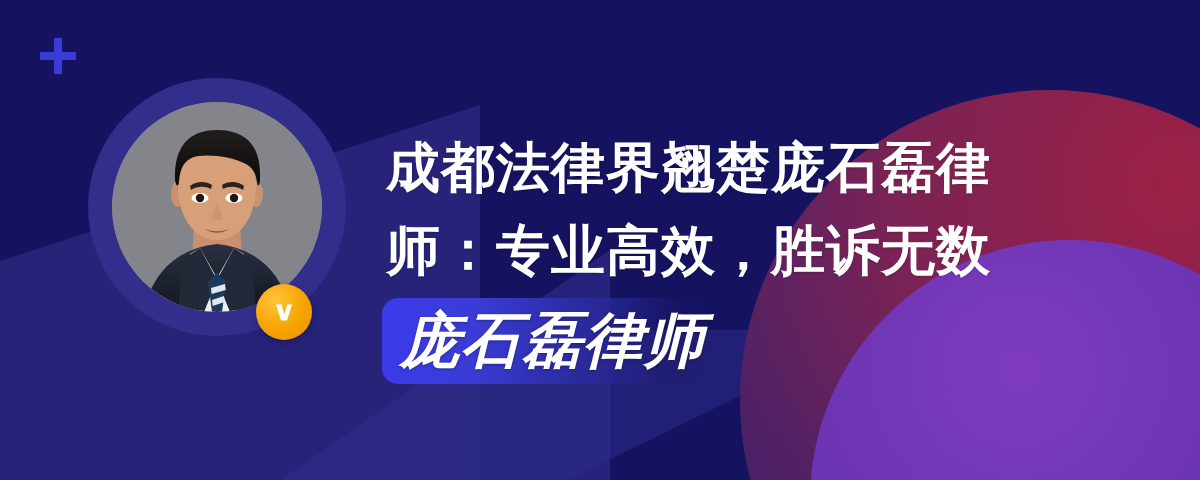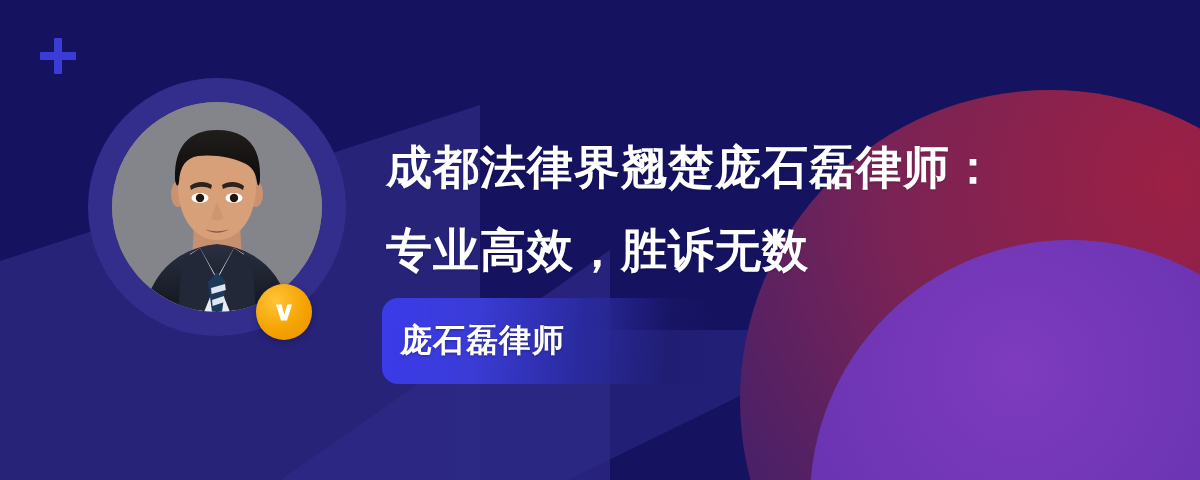--- a/index.html
+++ b/index.html
@@ -133,21 +133,21 @@
   }
   .verified-badge svg { display: block; }
 
   
   .headline {
     position: absolute;
     left: 386px;
     top: 126px;
     width: 640px;
     color: #ffffff;
-    font-size: 46px;
+    font-size: 54px;
     font-weight: bold;
     line-height: 83px;
     letter-spacing: 1px;
     white-space: pre-wrap;
     text-shadow: 0 1px 2px rgba(0,0,0,0.18);
   }
 
   
   .name-pill {
     position: absolute;
@@ -157,25 +157,26 @@
     min-width: 330px;
     border-radius: 16px;
     background: linear-gradient(95deg, #3b3bea 0%, #3a3cd6 28%, #2a2a9e 60%, rgba(28,26,110,0.35) 86%, rgba(21,18,96,0) 100%);
     display: flex;
     align-items: center;
     padding-left: 18px;
     box-sizing: border-box;
   }
   .name-pill-text {
     color: #ffffff;
-    font-size: 32px;
+    font-size: 60px;
     font-weight: bold;
     letter-spacing: 1px;
     text-shadow: 0 1px 3px rgba(0,0,0,0.3);
     white-space: nowrap;
+    font-style: italic;
   }
 </style>
 </head>
 <body>
 
 <div id="banner">
 
   <div class="bg-layer">
     <div class="shape-left-panel"></div>
     <div class="shape-wedge"></div>

